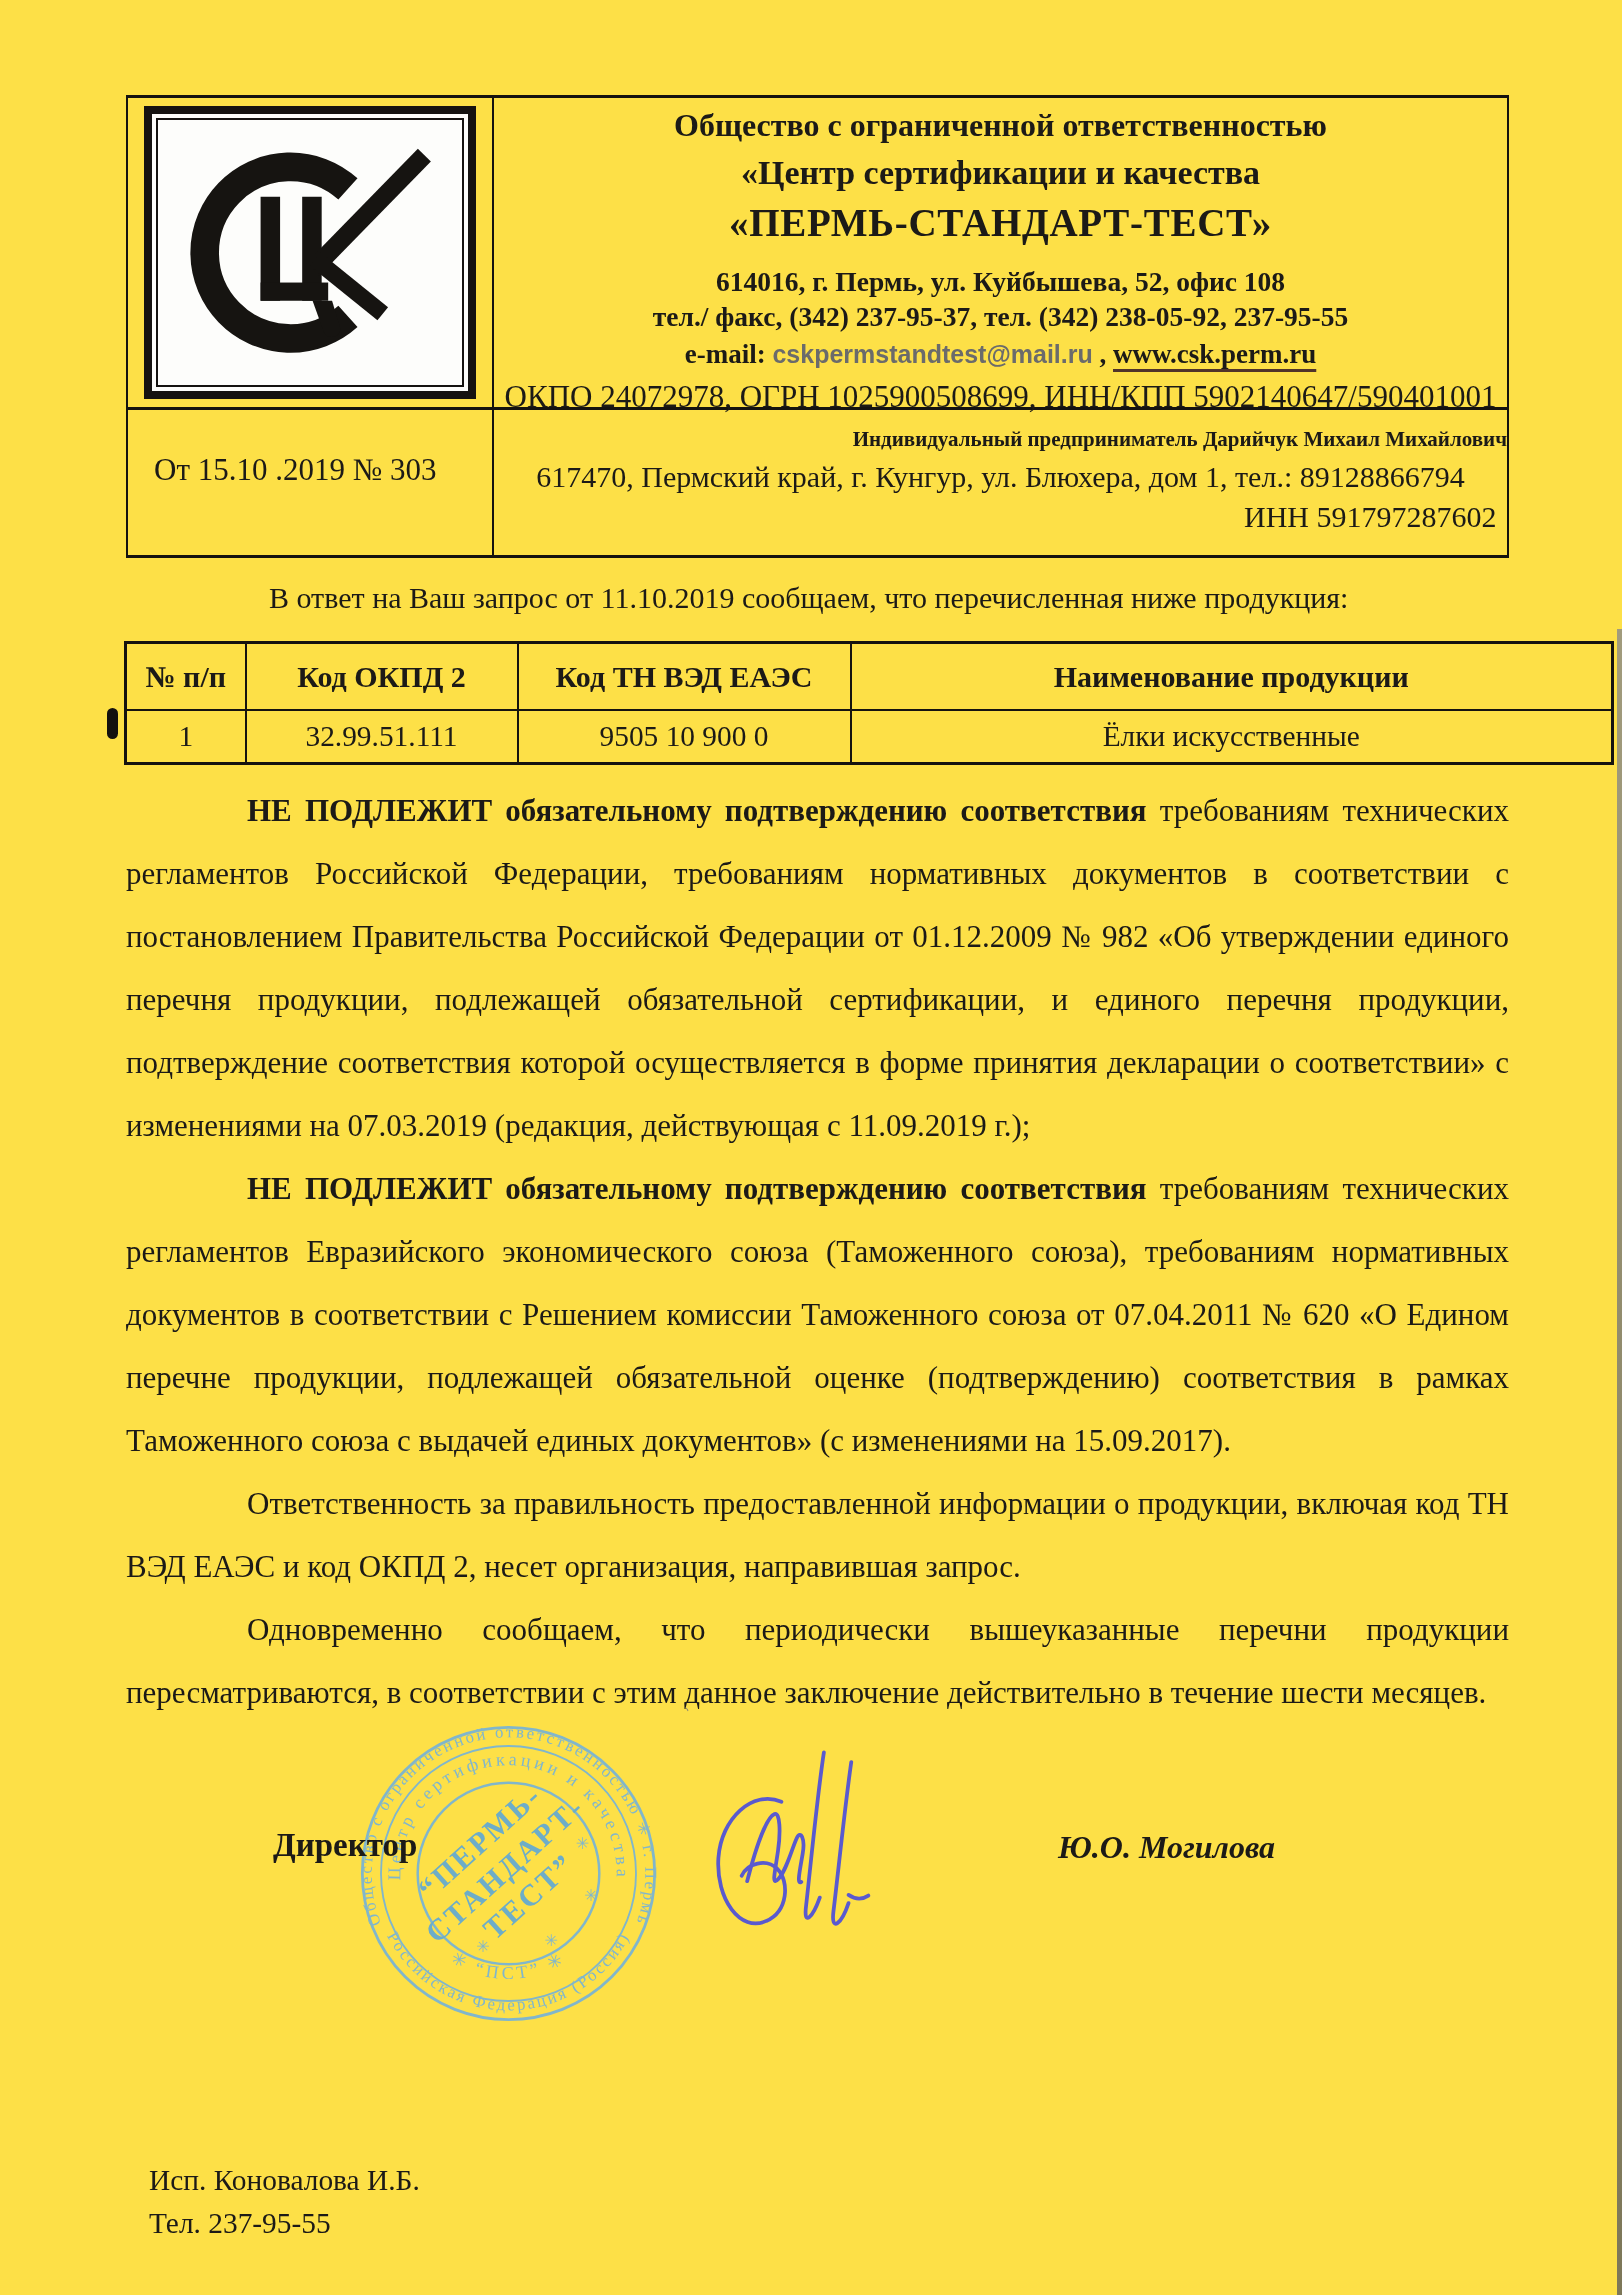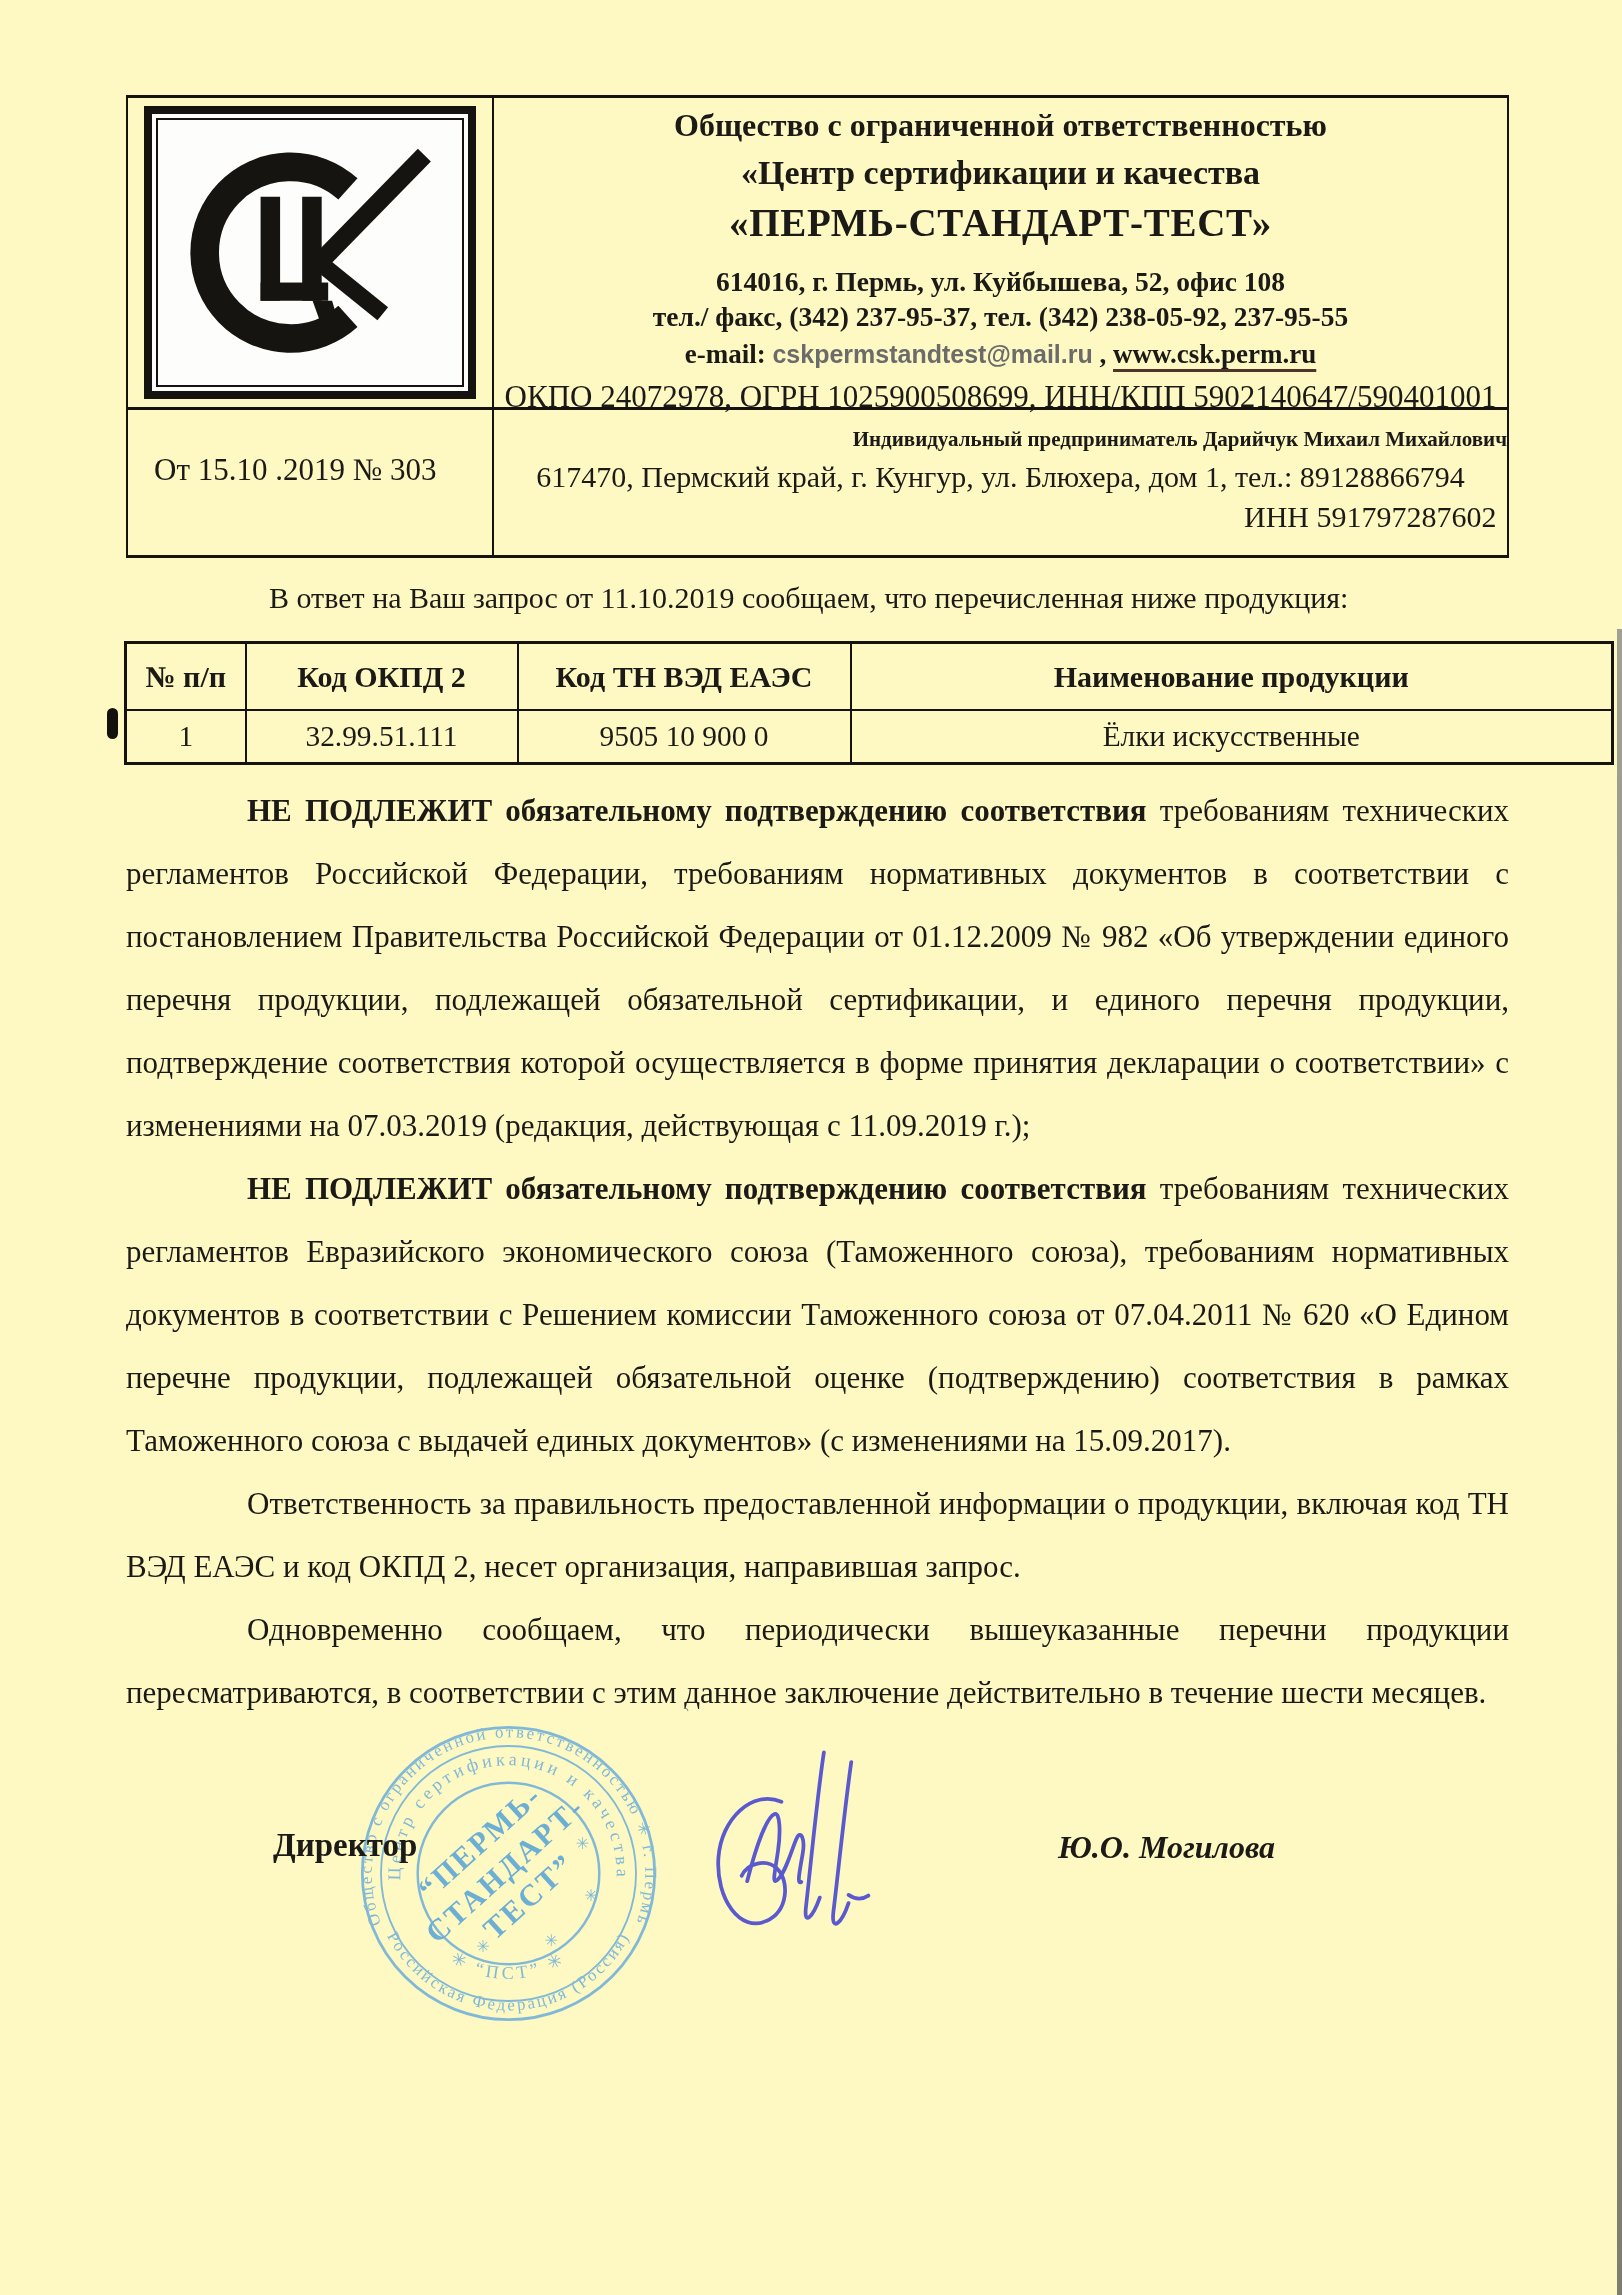--- a/index.html
+++ b/index.html
@@ -1,18 +1,18 @@
 <!DOCTYPE html>
 <html style="font-size:10.5px"><head>
 <meta charset="utf-8">
 <style>
   html,body{margin:0;padding:0;background:#ffffff;}
   .page{
     position:relative;width:1623px;height:2295px;overflow:hidden;
-    background:#fef9c3;color:#1c1a17;
+    background:#fde047;color:#1c1a17;
     font-family:"Liberation Serif", serif;
   }
   
   .letterhead{
     position:absolute;left:126px;top:95px;width:1383px;box-sizing:border-box;
     border-top:3.9px solid #15130f;border-bottom:3.9px solid #15130f;
     border-left:2px solid #15130f;border-right:2px solid #15130f;
   }
   .lh-row1{display:flex;border-bottom:3.3px solid #15130f;height:309px;}
   .logo-cell{width:366px;border-right:2px solid #15130f;display:flex;align-items:center;justify-content:center;box-sizing:border-box;}
@@ -189,19 +189,23 @@
         <path d="M178,24 C168,90 158,196 152,248 C148,280 162,264 172,236"></path>
         <path d="M218,38 C208,108 198,208 192,256 C188,288 204,274 214,244"></path>
         <path d="M214,232 C224,239 234,239 243,233"></path>
       </g>
     </svg>
 
     <div class="sig-title">Директор</div>
     <div class="sig-name">Ю.О. Могилова</div>
   </div>
 
+  <div class="footer">
+    <div>Исп. Коновалова И.Б.</div>
+    <div>Тел. 237-95-55</div>
+  </div>
 
   <div class="scan-right"></div>
   <div class="scan-blob"></div>
   <div class="scan-mark">﹅</div>
 
 </div>
 
 
 </body></html>

